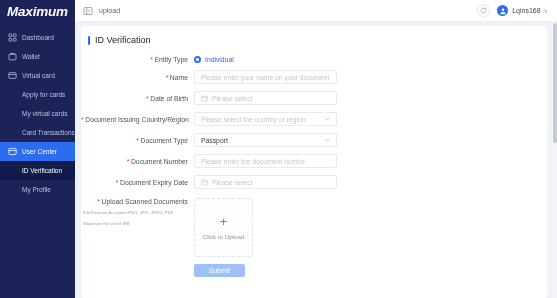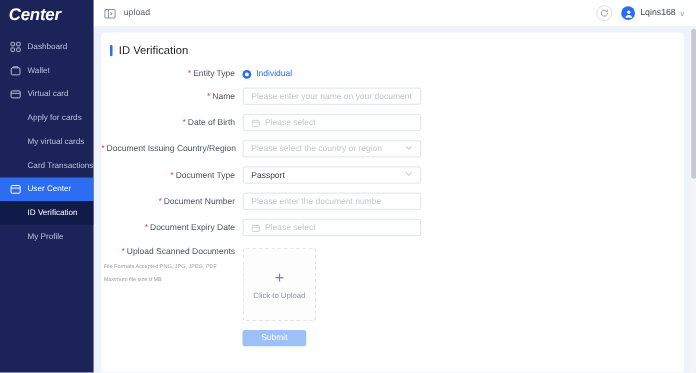--- a/index.html
+++ b/index.html
@@ -329,21 +329,21 @@
     background: #c4c9d2;
     border-radius: 2px;
   }
 </style>
 </head>
 <body>
 
 <div class="app">
 
   <div class="sidebar">
-    <div class="logo">Center</div>
+    <div class="logo">Maximum</div>
     <div class="nav">
 
       <div class="nav-item">
         <span class="ico">
           <svg width="9" height="9" viewBox="0 0 16 16" fill="none" stroke="#b9c0dd" stroke-width="1.4">
             <rect x="1.5" y="1.5" width="5" height="5" rx="1"></rect>
               <rect x="9.5" y="1.5" width="5" height="5" rx="1"></rect>
             <rect x="1.5" y="9.5" width="5" height="5" rx="1"></rect>
               <rect x="9.5" y="9.5" width="5" height="5" rx="1"></rect>
           </svg>

